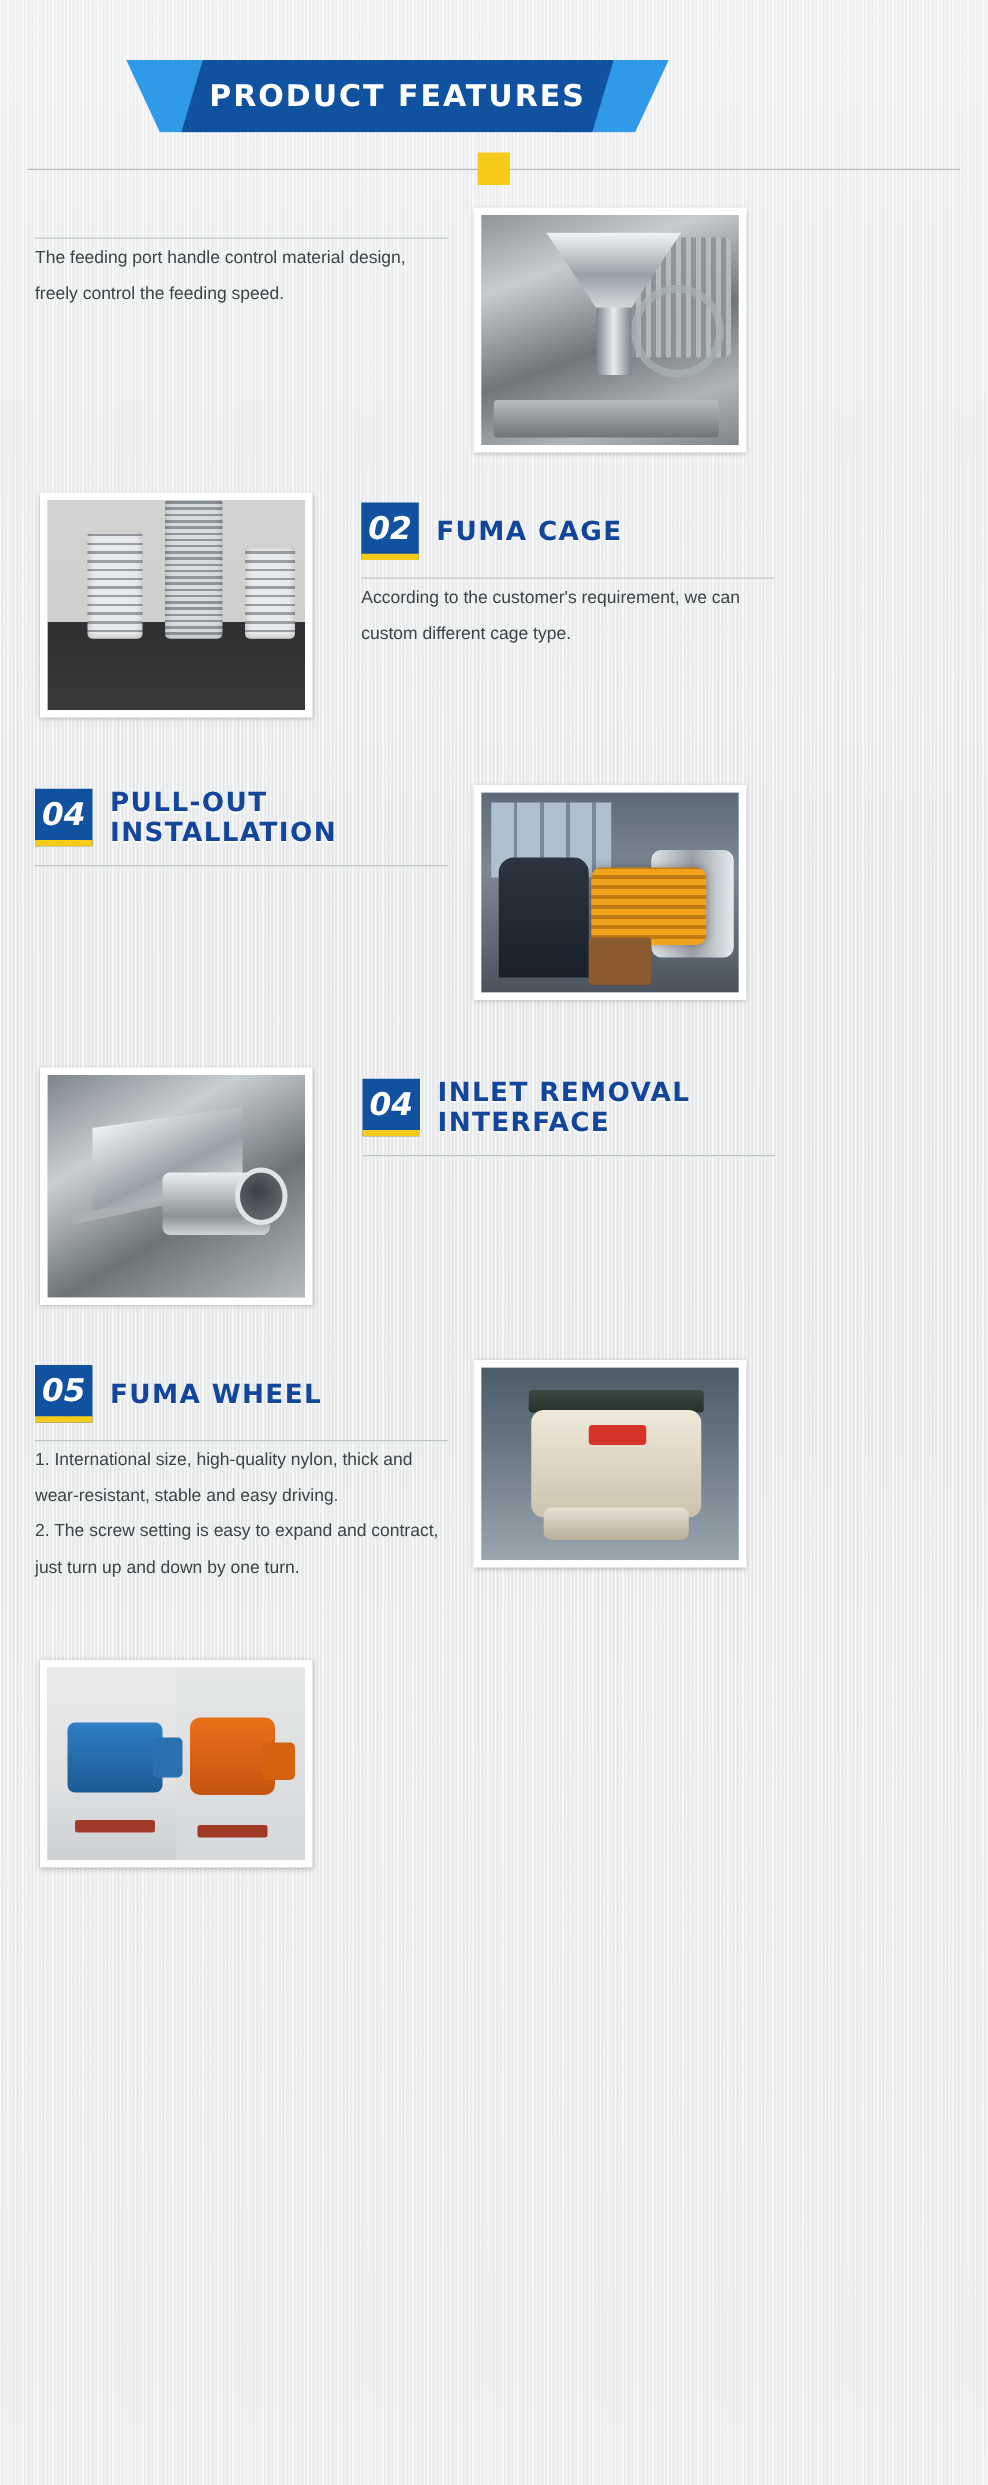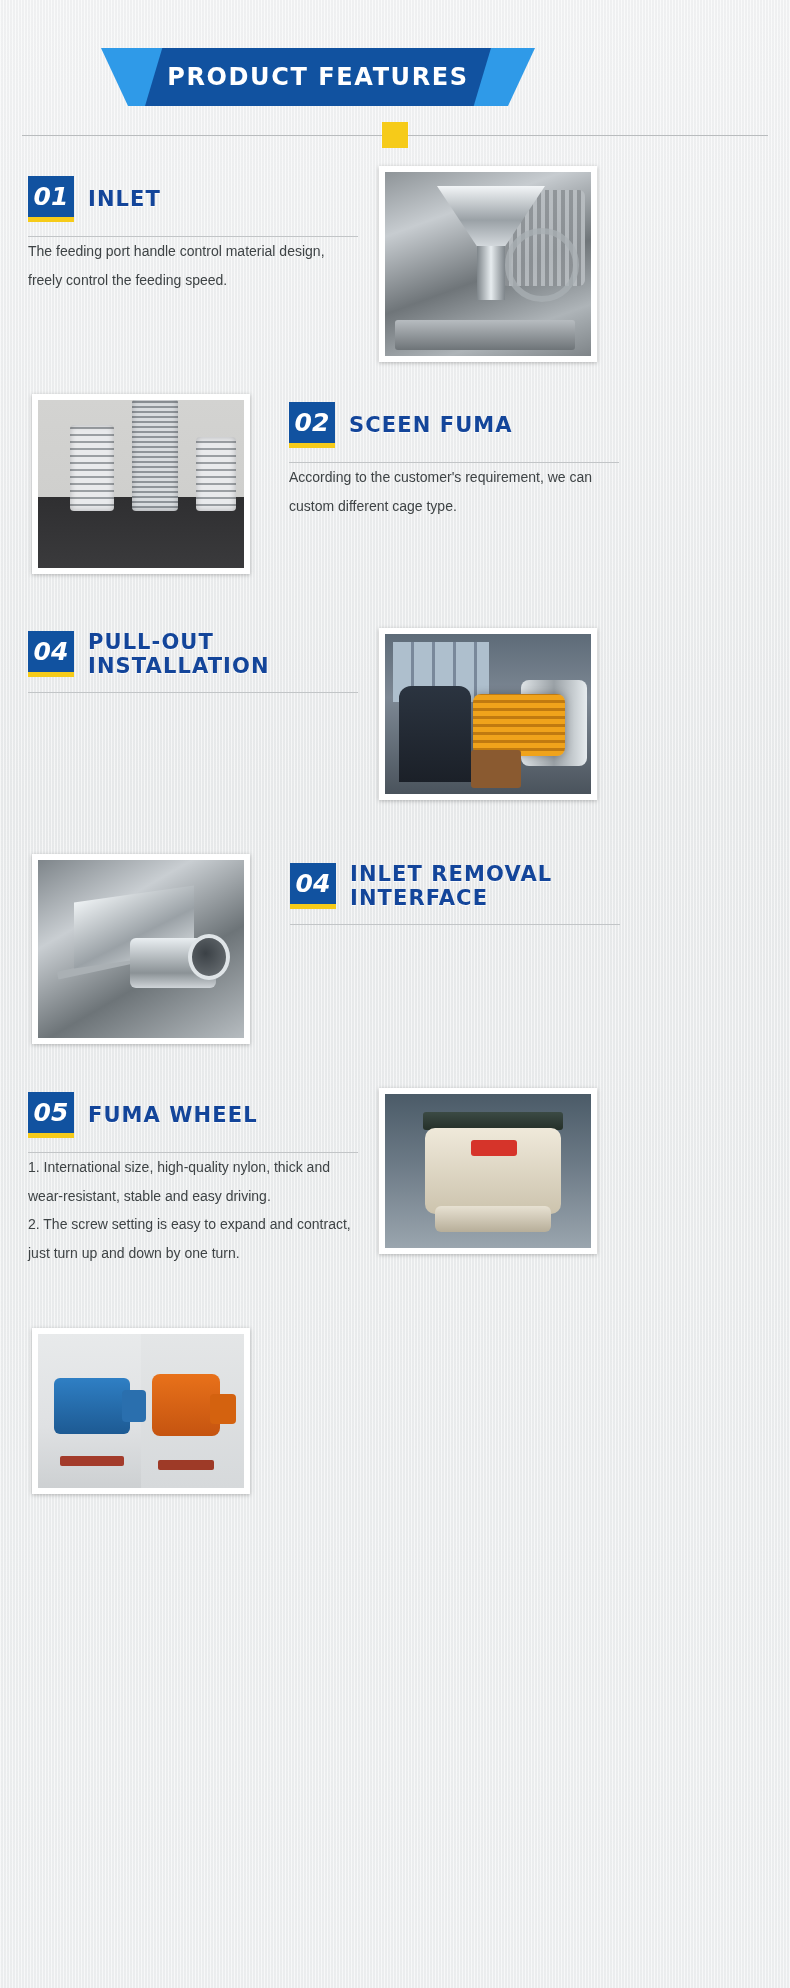--- a/index.html
+++ b/index.html
@@ -240,42 +240,38 @@
     <div class="photo-inner">
       <div class="ph-bg"></div>
       <div class="cyl"></div>
       <div class="ring"></div>
       <div class="funnel"></div>
       <div class="neck"></div>
       <div class="base"></div>
     </div>
   </div>
   <div class="text-col" style="left:28px; top:24px; width:330px;">
-    <div class="head-row">
-      <div class="num-box">01</div>
-      <div class="head-title">INLET</div>
-    </div>
     <div class="divider"></div>
     <div class="body-text">The feeding port handle control material design, freely control the feeding speed.</div>
   </div>
 </div>
 
 <div class="feature" style="height:228px;">
   <div class="photo p2" style="left:32px; top:10px; width:218px; height:180px;">
     <div class="photo-inner">
       <div class="ph-bg"></div>
       <div class="c c1"></div>
       <div class="c c2"></div>
       <div class="c c3"></div>
     </div>
   </div>
   <div class="text-col" style="left:289px; top:18px; width:330px;">
     <div class="head-row">
       <div class="num-box">02</div>
-      <div class="head-title">SCEEN FUMA</div>
+      <div class="head-title">FUMA CAGE</div>
     </div>
     <div class="divider"></div>
     <div class="body-text">According to the customer's requirement, we can custom different cage type.</div>
   </div>
 </div>
 
 <div class="feature" style="height:228px;">
   <div class="photo p3" style="left:379px; top:16px; width:218px; height:172px;">
     <div class="photo-inner">
       <div class="ph-bg"></div>

